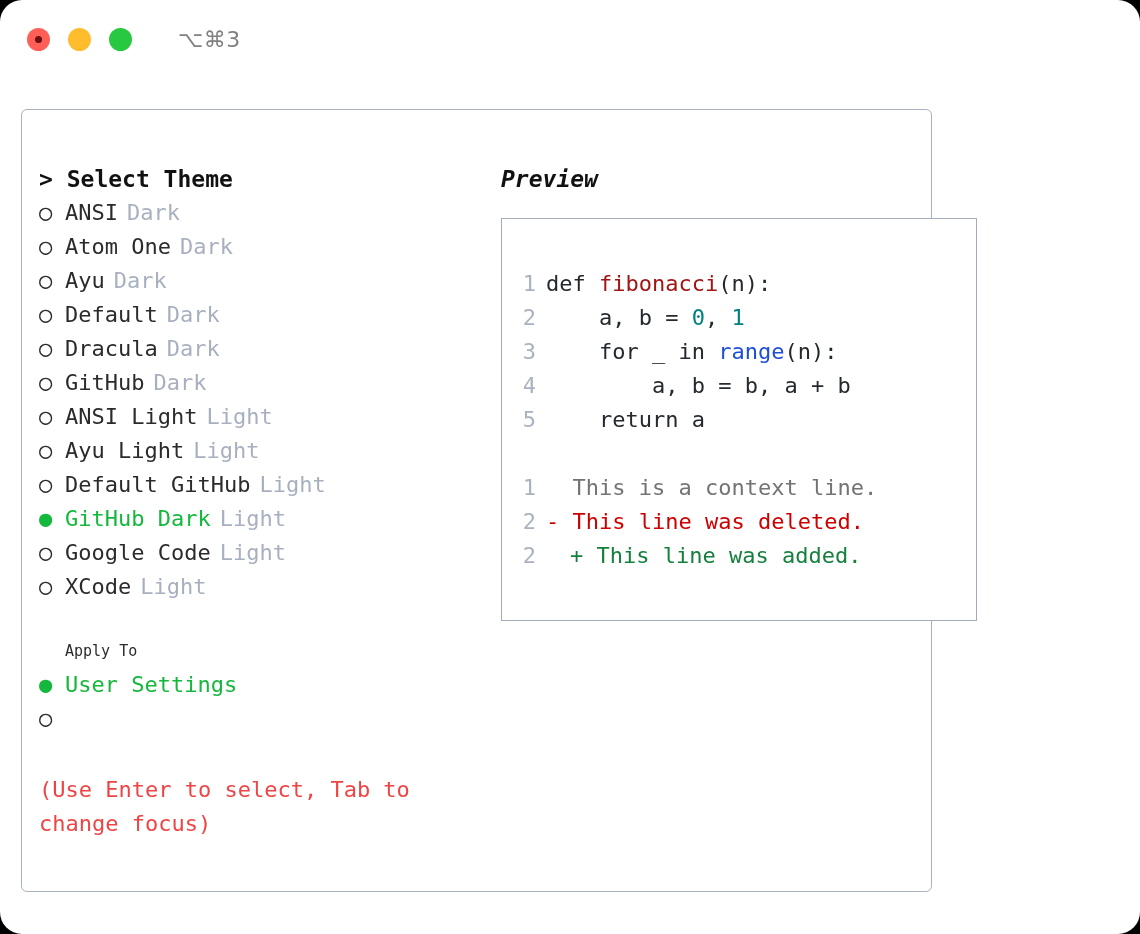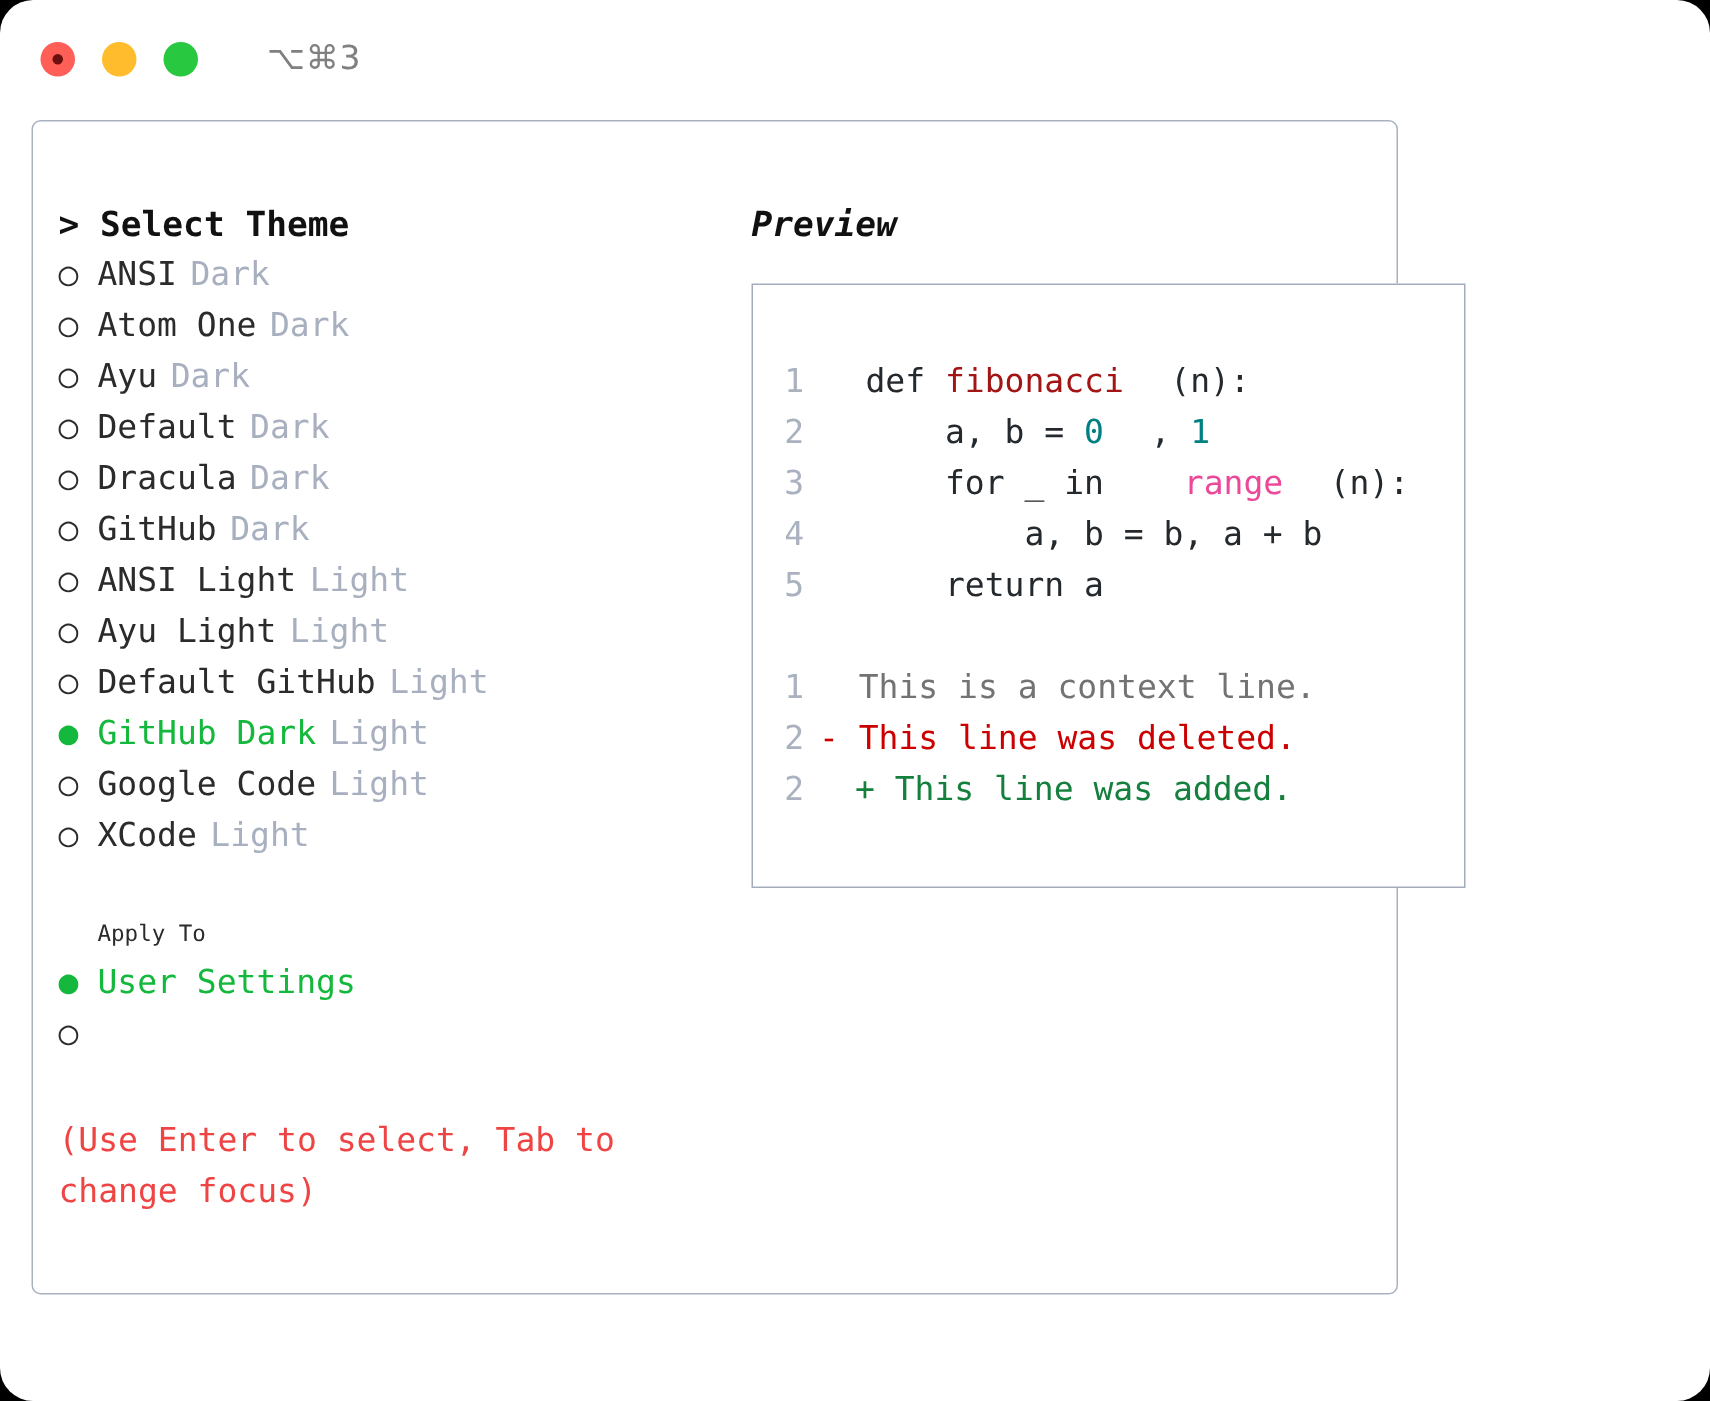--- a/index.html
+++ b/index.html
@@ -62,21 +62,21 @@
     margin-left: 46px;
     color: #808080;
     font-size: 22px;
     letter-spacing: 0.5px;
     font-family: "DejaVu Sans", "Liberation Sans", sans-serif;
   }
   
   .card {
     position: absolute;
     left: 21px;
-    top: 80px;
+    top: 109px;
     width: 911px;
     height: 783px;
     border: 1.6px solid #aab2c0;
     border-radius: 6px;
     box-sizing: border-box;
   }
   .card-inner {
     position: relative;
     width: 100%;
     height: 100%;
@@ -162,25 +162,25 @@
     white-space: pre;
   }
   .lnum {
     width: 44px;
     flex: 0 0 44px;
     text-align: right;
     color: #aab2c0;
     padding-right: 10px;
     box-sizing: border-box;
   }
-  .ctext { color: #24292e; margin-left: 31px; }
+  .ctext { color: #24292e; }
   .blank-line { height: 34px; }
   .tok-fn   { color: #a31515; }
   .tok-num  { color: #008080; }
-  .tok-call { color: #ec4899; margin-left: 40px; }
+  .tok-call { color: #1d4ed8; }
   .diff-context { color: #737373; }
   .diff-del     { color: #cc0000; }
   .diff-add     { color: #15803d; margin-left: 24px; }
 </style>
 </head>
 <body>
 
 <div class="window">
 
   <div class="titlebar">

